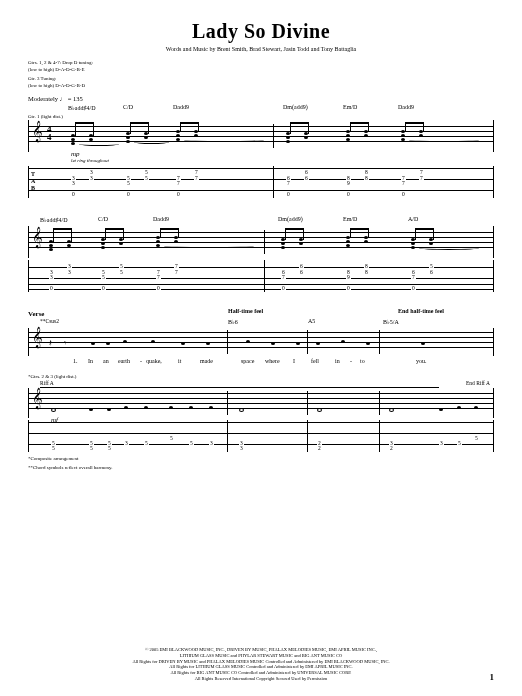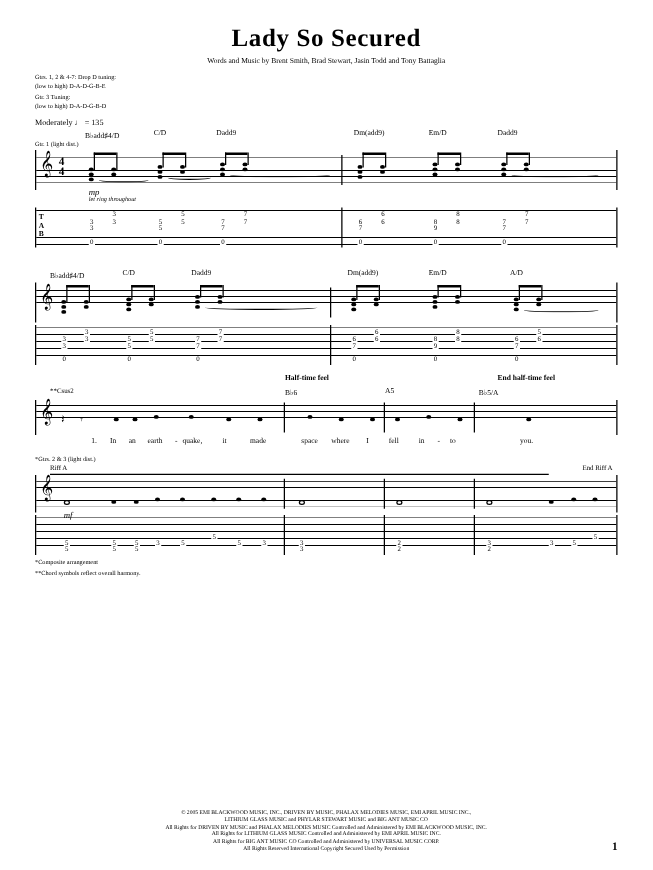--- a/index.html
+++ b/index.html
@@ -78,21 +78,21 @@
   
   .cluster { position: absolute; width: 14px; }
   .cluster .nh { width: 4px; height: 3px; background: #000; border-radius: 50%; position: absolute; }
   .cluster .st { width: 0.8px; background: #000; position: absolute; }
   .tie { position: absolute; border-bottom: 1px solid #000; border-radius: 0 0 50% 50%; height: 4px; }
 </style>
 </head>
 <body>
 
 <div class="header">
-  <div class="title">Lady So Secured</div>
+  <div class="title">Lady So Divine</div>
   <div class="credits">Words and Music by Brent Smith, Brad Stewart, Jasin Todd and Tony Battaglia</div>
 </div>
 
 <div class="tuning-block">
   <div>Gtrs. 1, 2 &amp; 4-7: Drop D tuning:</div>
   <div>(low to high) D-A-D-G-B-E</div>
   <div style="height:3px"></div>
   <div>Gtr. 3 Tuning:</div>
   <div>(low to high) D-A-D-G-B-D</div>
 </div>
@@ -355,20 +355,21 @@
       <div class="tab-num" style="left:335px;top:10px">8</div>
     <div class="tab-num" style="left:382px;top:10px">6</div>
       <div class="tab-num" style="left:382px;top:15px">7</div>
       <div class="tab-num" style="left:382px;top:26px">0</div>
     <div class="tab-num" style="left:400px;top:4px">5</div>
       <div class="tab-num" style="left:400px;top:10px">6</div>
   </div>
 </div>
 
 <div class="system" style="margin-bottom:8px">
+  <div class="verse-label">Verse</div>
   <div class="chord-row">
     <span style="left:12px;font-size:5.5px">**<span>Csus2</span></span>
     <span style="left:200px">B♭6</span>
     <span style="left:280px">A5</span>
     <span style="left:355px">B♭5/A</span>
     <span style="left:200px;top:-10px;font-size:6px;font-weight:bold">Half-time feel</span>
     <span style="left:370px;top:-10px;font-size:6px;font-weight:bold">End half-time feel</span>
   </div>
 
   <div class="staff" style="height:28px">

